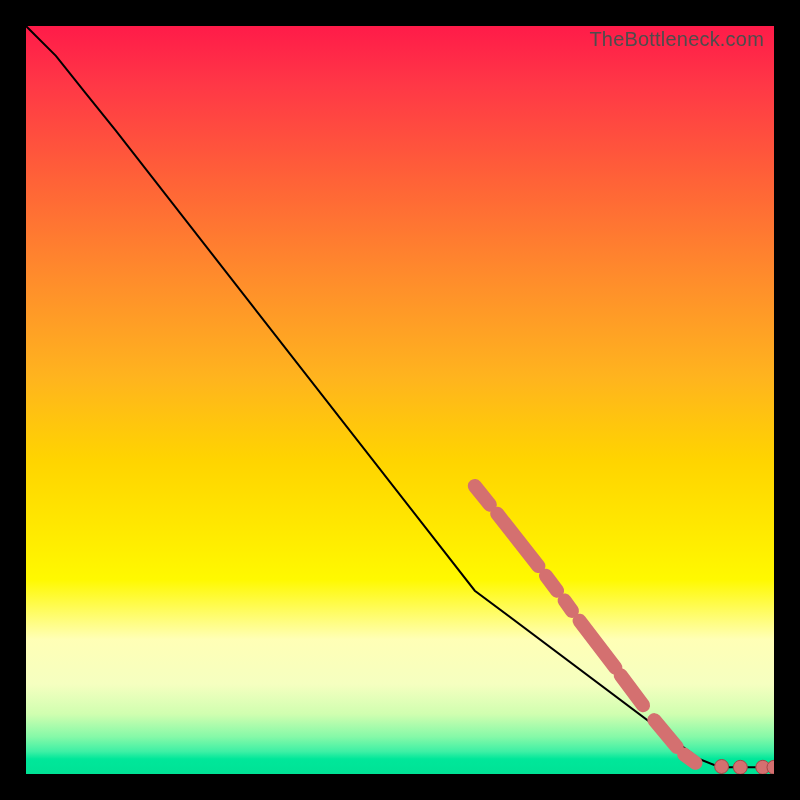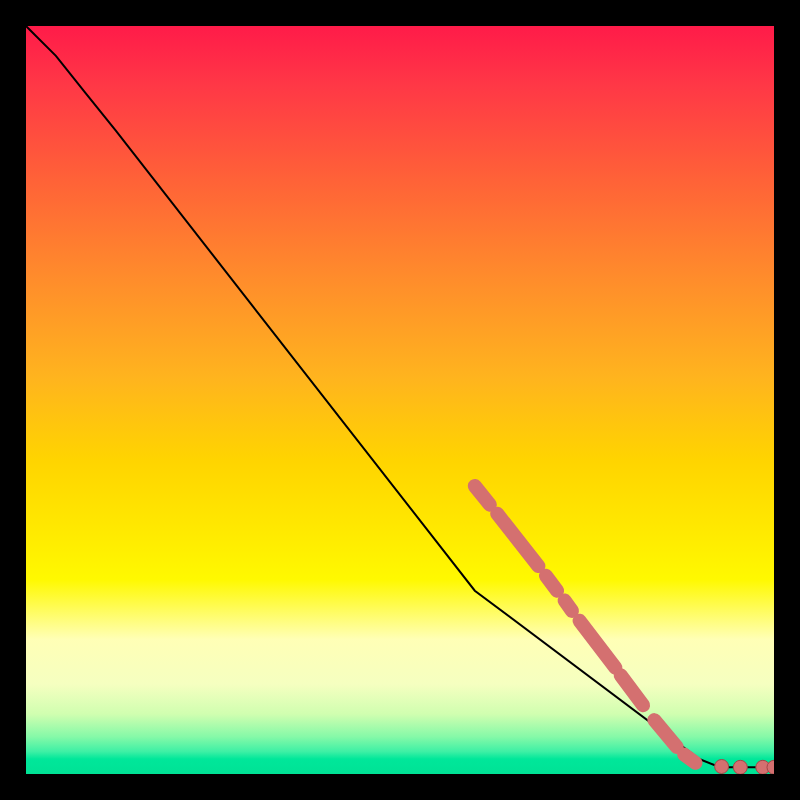--- a/index.html
+++ b/index.html
@@ -62,20 +62,21 @@
   .marker {
     fill: #d47070;
     stroke: #a24747;
     stroke-width: 1;
   }
 </style>
 </head>
 <body>
 
 <div class="frame">
+  <div class="watermark">TheBottleneck.com</div>
   <svg class="plot" viewBox="0 0 748 748">
     <path id="curve-path" class="curve" d="M0.0 0.0 L29.9 29.9 L59.8 67.3 L89.8 104.7 L448.8 564.7 L673.2 733.0 L688.2 739.0 L703.1 741.3 L748.0 741.3"></path>
     <g id="markers-group">
         <line x1="448.8" y1="460.0" x2="463.8" y2="478.7" stroke="#d47070" stroke-width="14" stroke-linecap="round"></line>
         <line x1="471.2" y1="487.7" x2="512.4" y2="540.1" stroke="#d47070" stroke-width="14" stroke-linecap="round"></line>
         <line x1="519.9" y1="549.8" x2="531.1" y2="564.7" stroke="#d47070" stroke-width="14" stroke-linecap="round"></line>
         <line x1="538.6" y1="574.5" x2="546.0" y2="584.9" stroke="#d47070" stroke-width="14" stroke-linecap="round"></line>
         <line x1="553.5" y1="594.7" x2="589.4" y2="641.8" stroke="#d47070" stroke-width="14" stroke-linecap="round"></line>
         <line x1="594.7" y1="649.3" x2="617.1" y2="679.2" stroke="#d47070" stroke-width="14" stroke-linecap="round"></line>
         <line x1="628.3" y1="694.1" x2="650.8" y2="721.1" stroke="#d47070" stroke-width="14" stroke-linecap="round"></line>

